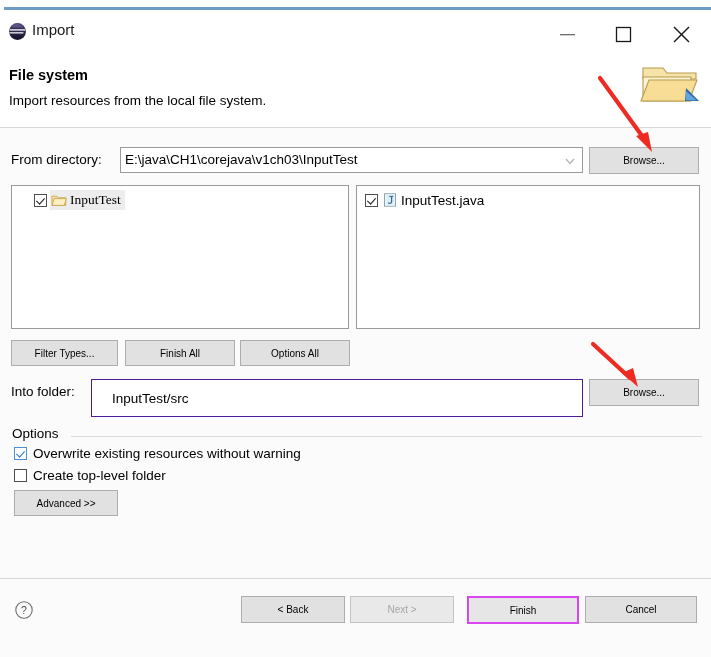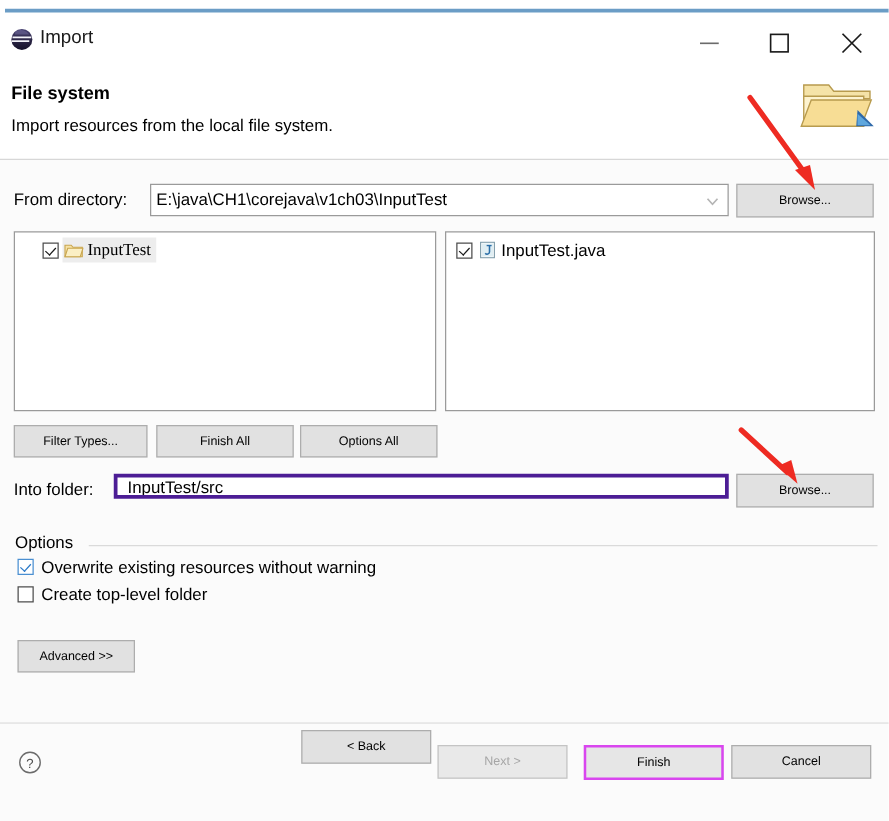--- a/index.html
+++ b/index.html
@@ -252,28 +252,28 @@
   #btn-select-all    { left: 125px; top: 340px; width: 110px; height: 26px; }
   #btn-deselect-all  { left: 240px; top: 340px; width: 110px; height: 26px; }
 
   
   #lbl-into-folder { left: 11px; top: 384px; }
   #input-into-folder {
     position: absolute;
     left: 91px;
     top: 379px;
     width: 492px;
-    height: 20px;
-    background: #ffffff;
-    border: 3px solid #4c1d95;
+    height: 38px;
+    background: #ffffff;
+    border: 1px solid #4c1d95;
     box-sizing: border-box;
     font-family: "Liberation Sans", sans-serif;
     font-size: 13.5px;
     color: #000000;
-    padding: 0 8px;
+    padding: 0 20px;
   }
 
   
   #options-group {
     position: absolute;
     left: 9px;
     top: 428px;
     width: 693px;
     height: 90px;
   }
@@ -300,21 +300,21 @@
     align-items: center;
     white-space: nowrap;
   }
   #opt-overwrite { left: 5px; top: 18px; }
   #opt-toplevel  { left: 5px; top: 40px; }
   .opt-row .opt-label {
     font-size: 13.5px;
     color: #000000;
     margin-left: 6px;
   }
-  #btn-advanced { left: 14px; top: 512px; width: 94px; height: 26px; }
+  #btn-advanced { left: 14px; top: 490px; width: 104px; height: 26px; }
 
   
   .footer-rule {
     position: absolute;
     left: 0;
     top: 578px;
     width: 711px;
     height: 1px;
     background: #d7d7d7;
   }
@@ -326,21 +326,21 @@
     height: 78px;
     background: #fbfbfb;
   }
   #help-icon {
     position: absolute;
     left: 14px;
     top: 600px;
     width: 20px;
     height: 20px;
   }
-  #btn-back   { left: 241px; top: 584px; width: 104px; height: 27px; }
+  #btn-back   { left: 241px; top: 596px; width: 104px; height: 27px; }
   #btn-next   { left: 350px; top: 596px; width: 104px; height: 27px; background:#e9e9e9; border-color:#c4c4c4; color:#a6a6a6; }
   #btn-finish { left: 467px; top: 596px; width: 112px; height: 28px; background:#e6e6e6; border:2px solid #d946ef; }
   #btn-cancel { left: 585px; top: 596px; width: 112px; height: 27px; }
 
   
   .arrow-overlay {
     position: absolute;
     left: 0;
     top: 0;
     width: 711px;

